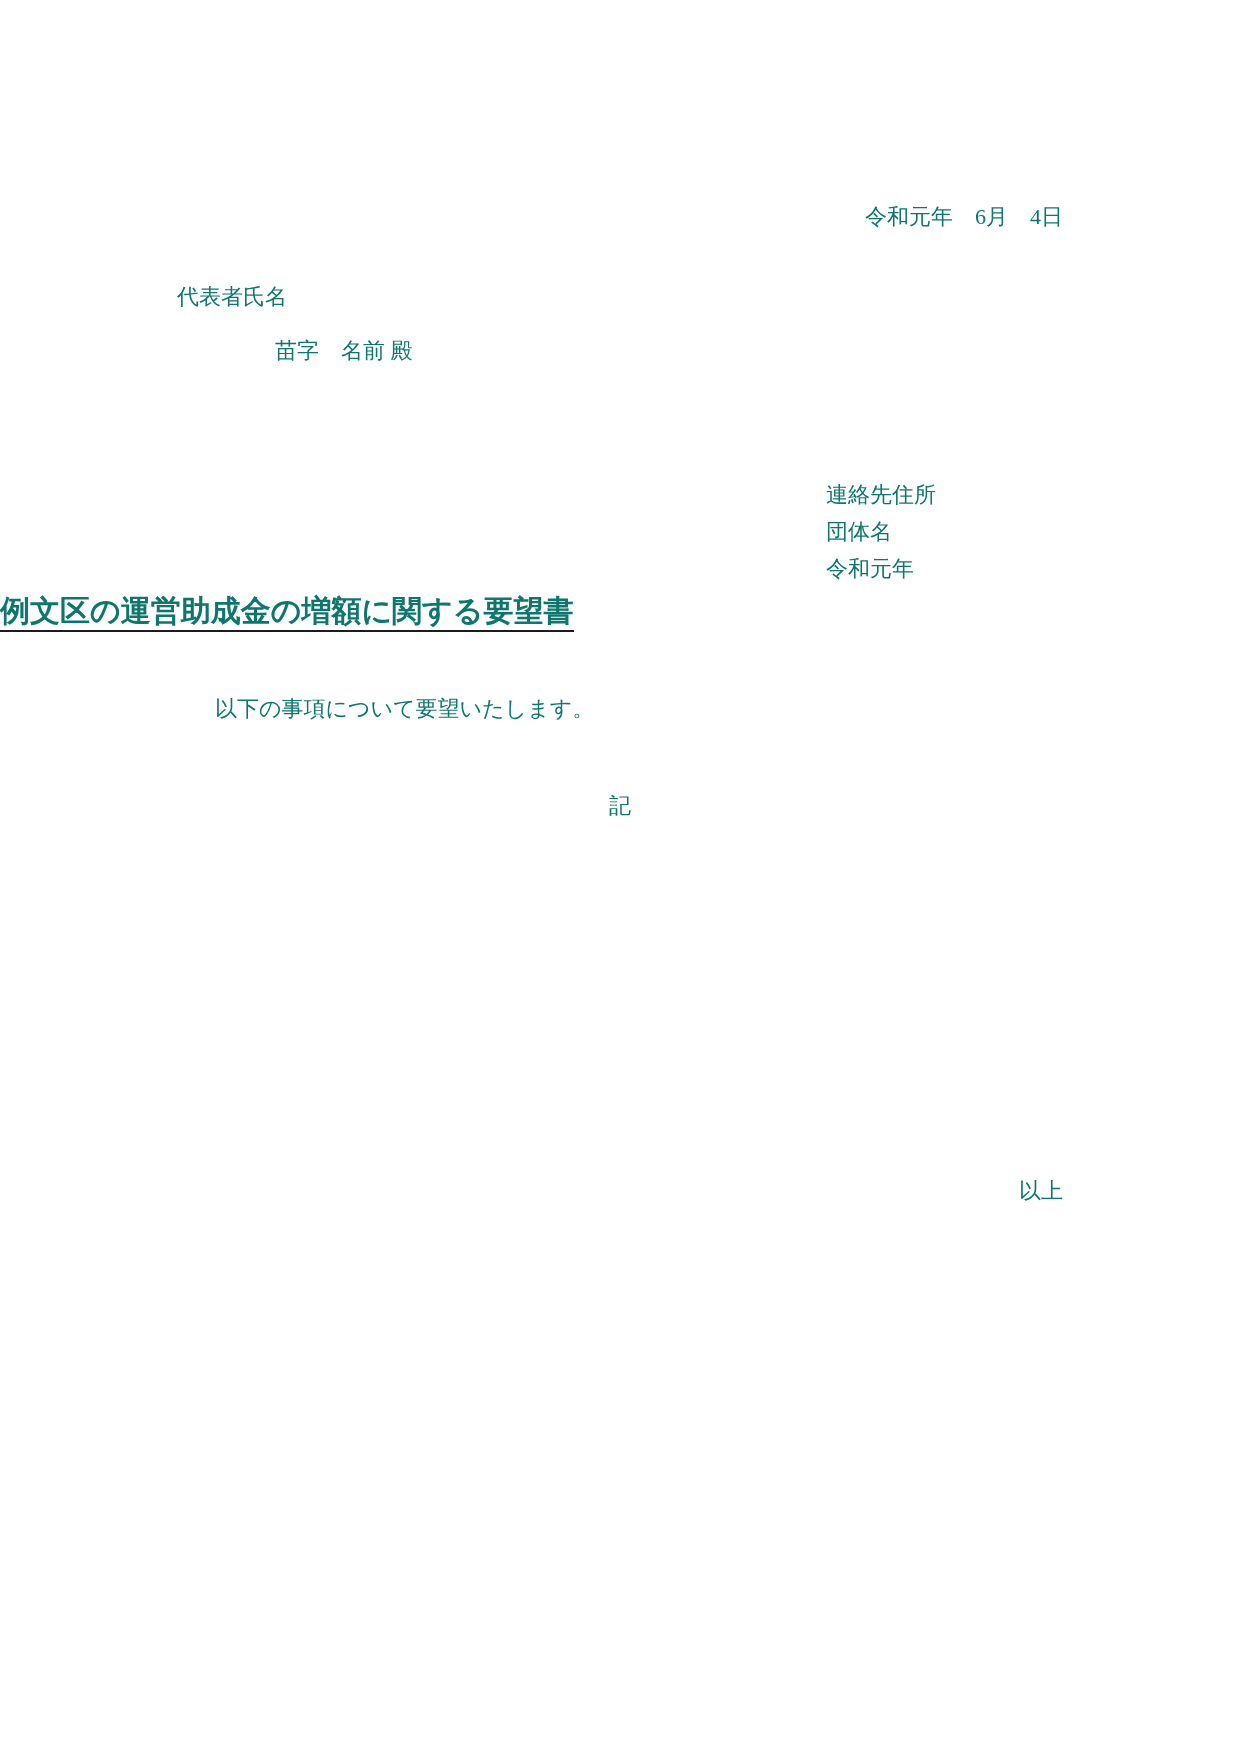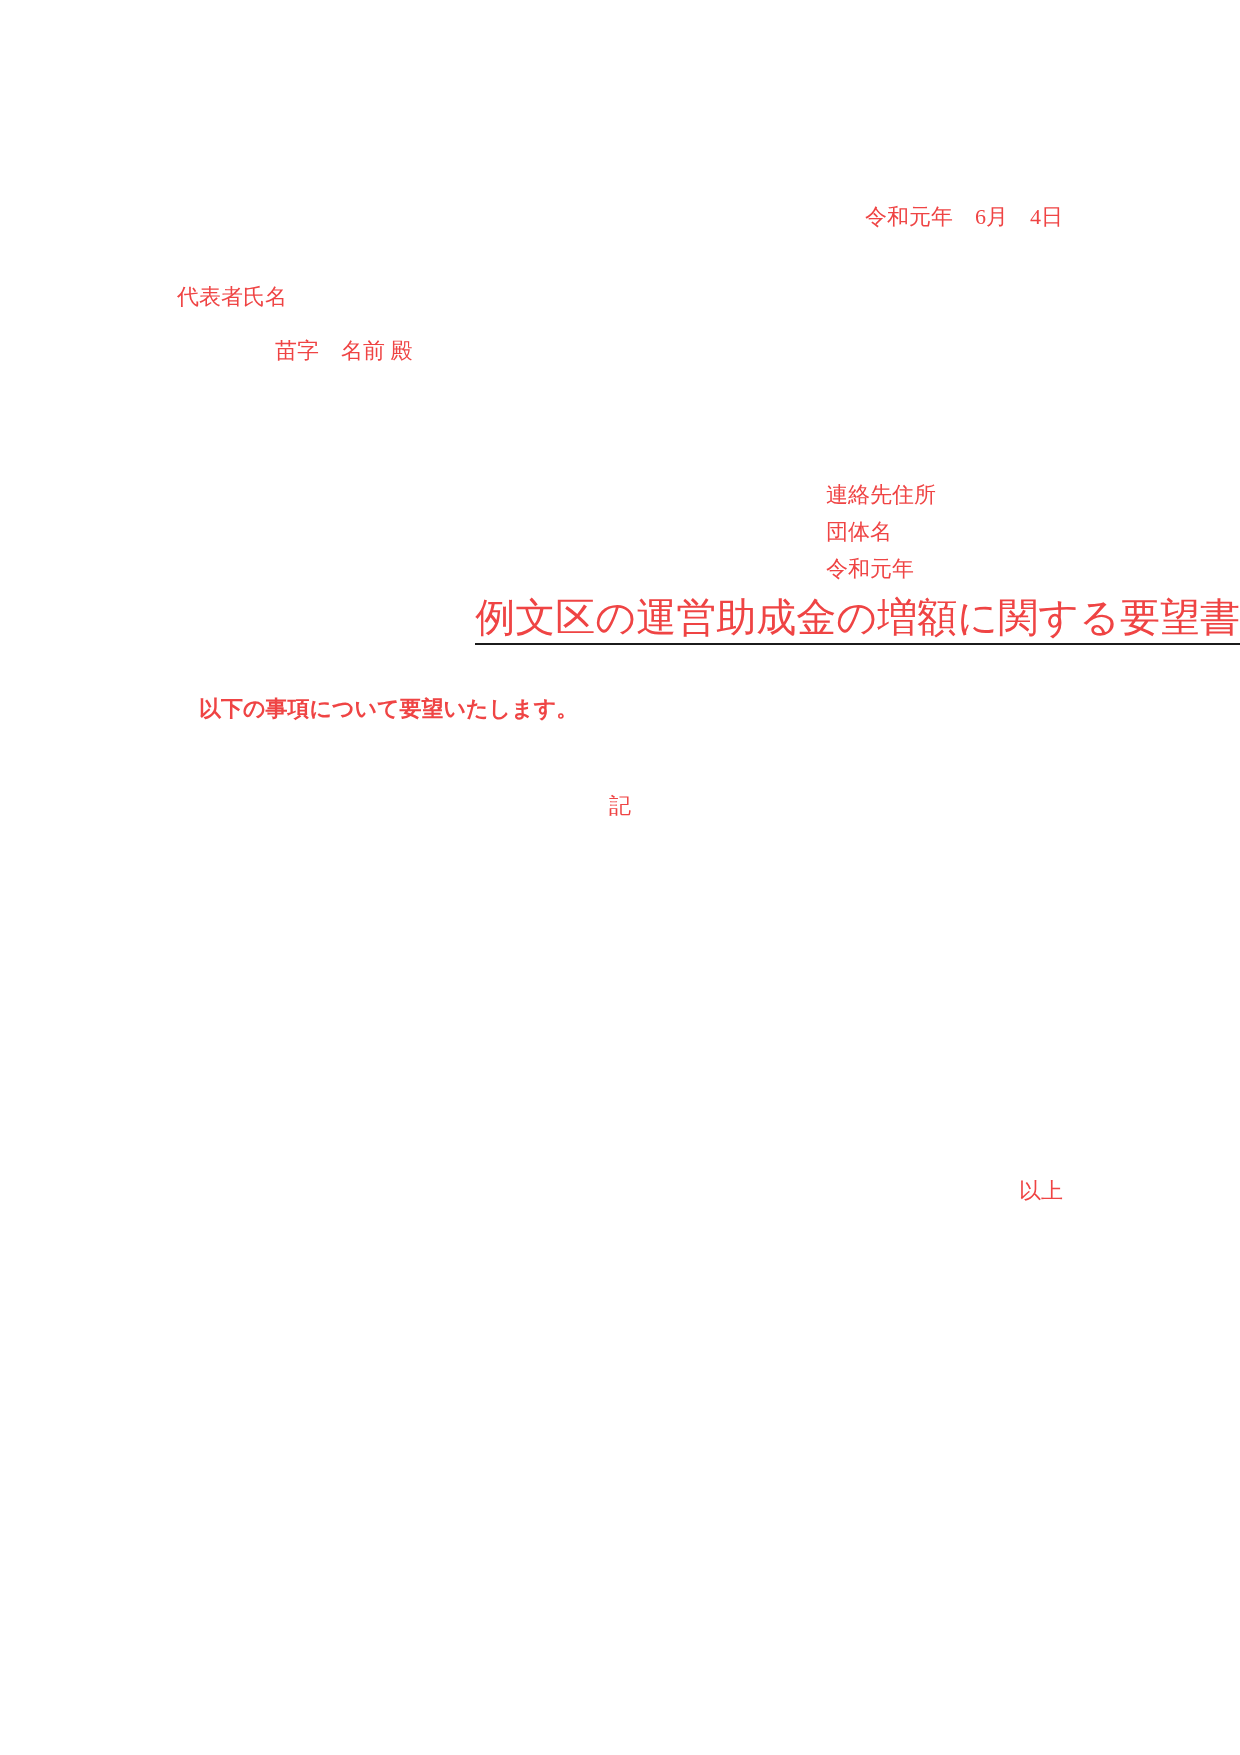--- a/index.html
+++ b/index.html
@@ -6,21 +6,21 @@
     margin: 0;
     padding: 0;
     background: #ffffff;
   }
   .sheet {
     position: relative;
     width: 1240px;
     height: 1285px;
     background: #ffffff;
     font-family: "Liberation Serif", "DejaVu Serif", serif;
-    color: #ef4444;
+    color: #0f766e;
     font-size: 22px;
     overflow: hidden;
     border-radius: 18px;
   }
   .abs {
     position: absolute;
     white-space: nowrap;
     line-height: 1.3;
   }
   .date-line {
@@ -39,33 +39,32 @@
   .sender-block {
     top: 432px;
     left: 826px;
     line-height: 37px;
     margin-top: 44px;
   }
   .doc-title {
     top: 590px;
     left: 0;
     right: 0;
-    text-align: right;
-    font-size: 40px;
-    font-weight: normal;
+    text-align: left;
+    font-size: 30px;
+    font-weight: bold;
     line-height: 1.4;
   }
   .doc-title .underline {
     border-bottom: 2px solid #1b1b1b;
     padding-bottom: 3px;
   }
   .intro-line {
     top: 695px;
-    left: 177px;
-    font-weight: bold;
+    left: 193px;
   }
   .record-marker {
     top: 792px;
     left: 0;
     right: 0;
     text-align: center;
   }
   .body-block {
     top: 883px;
     left: 177px;

